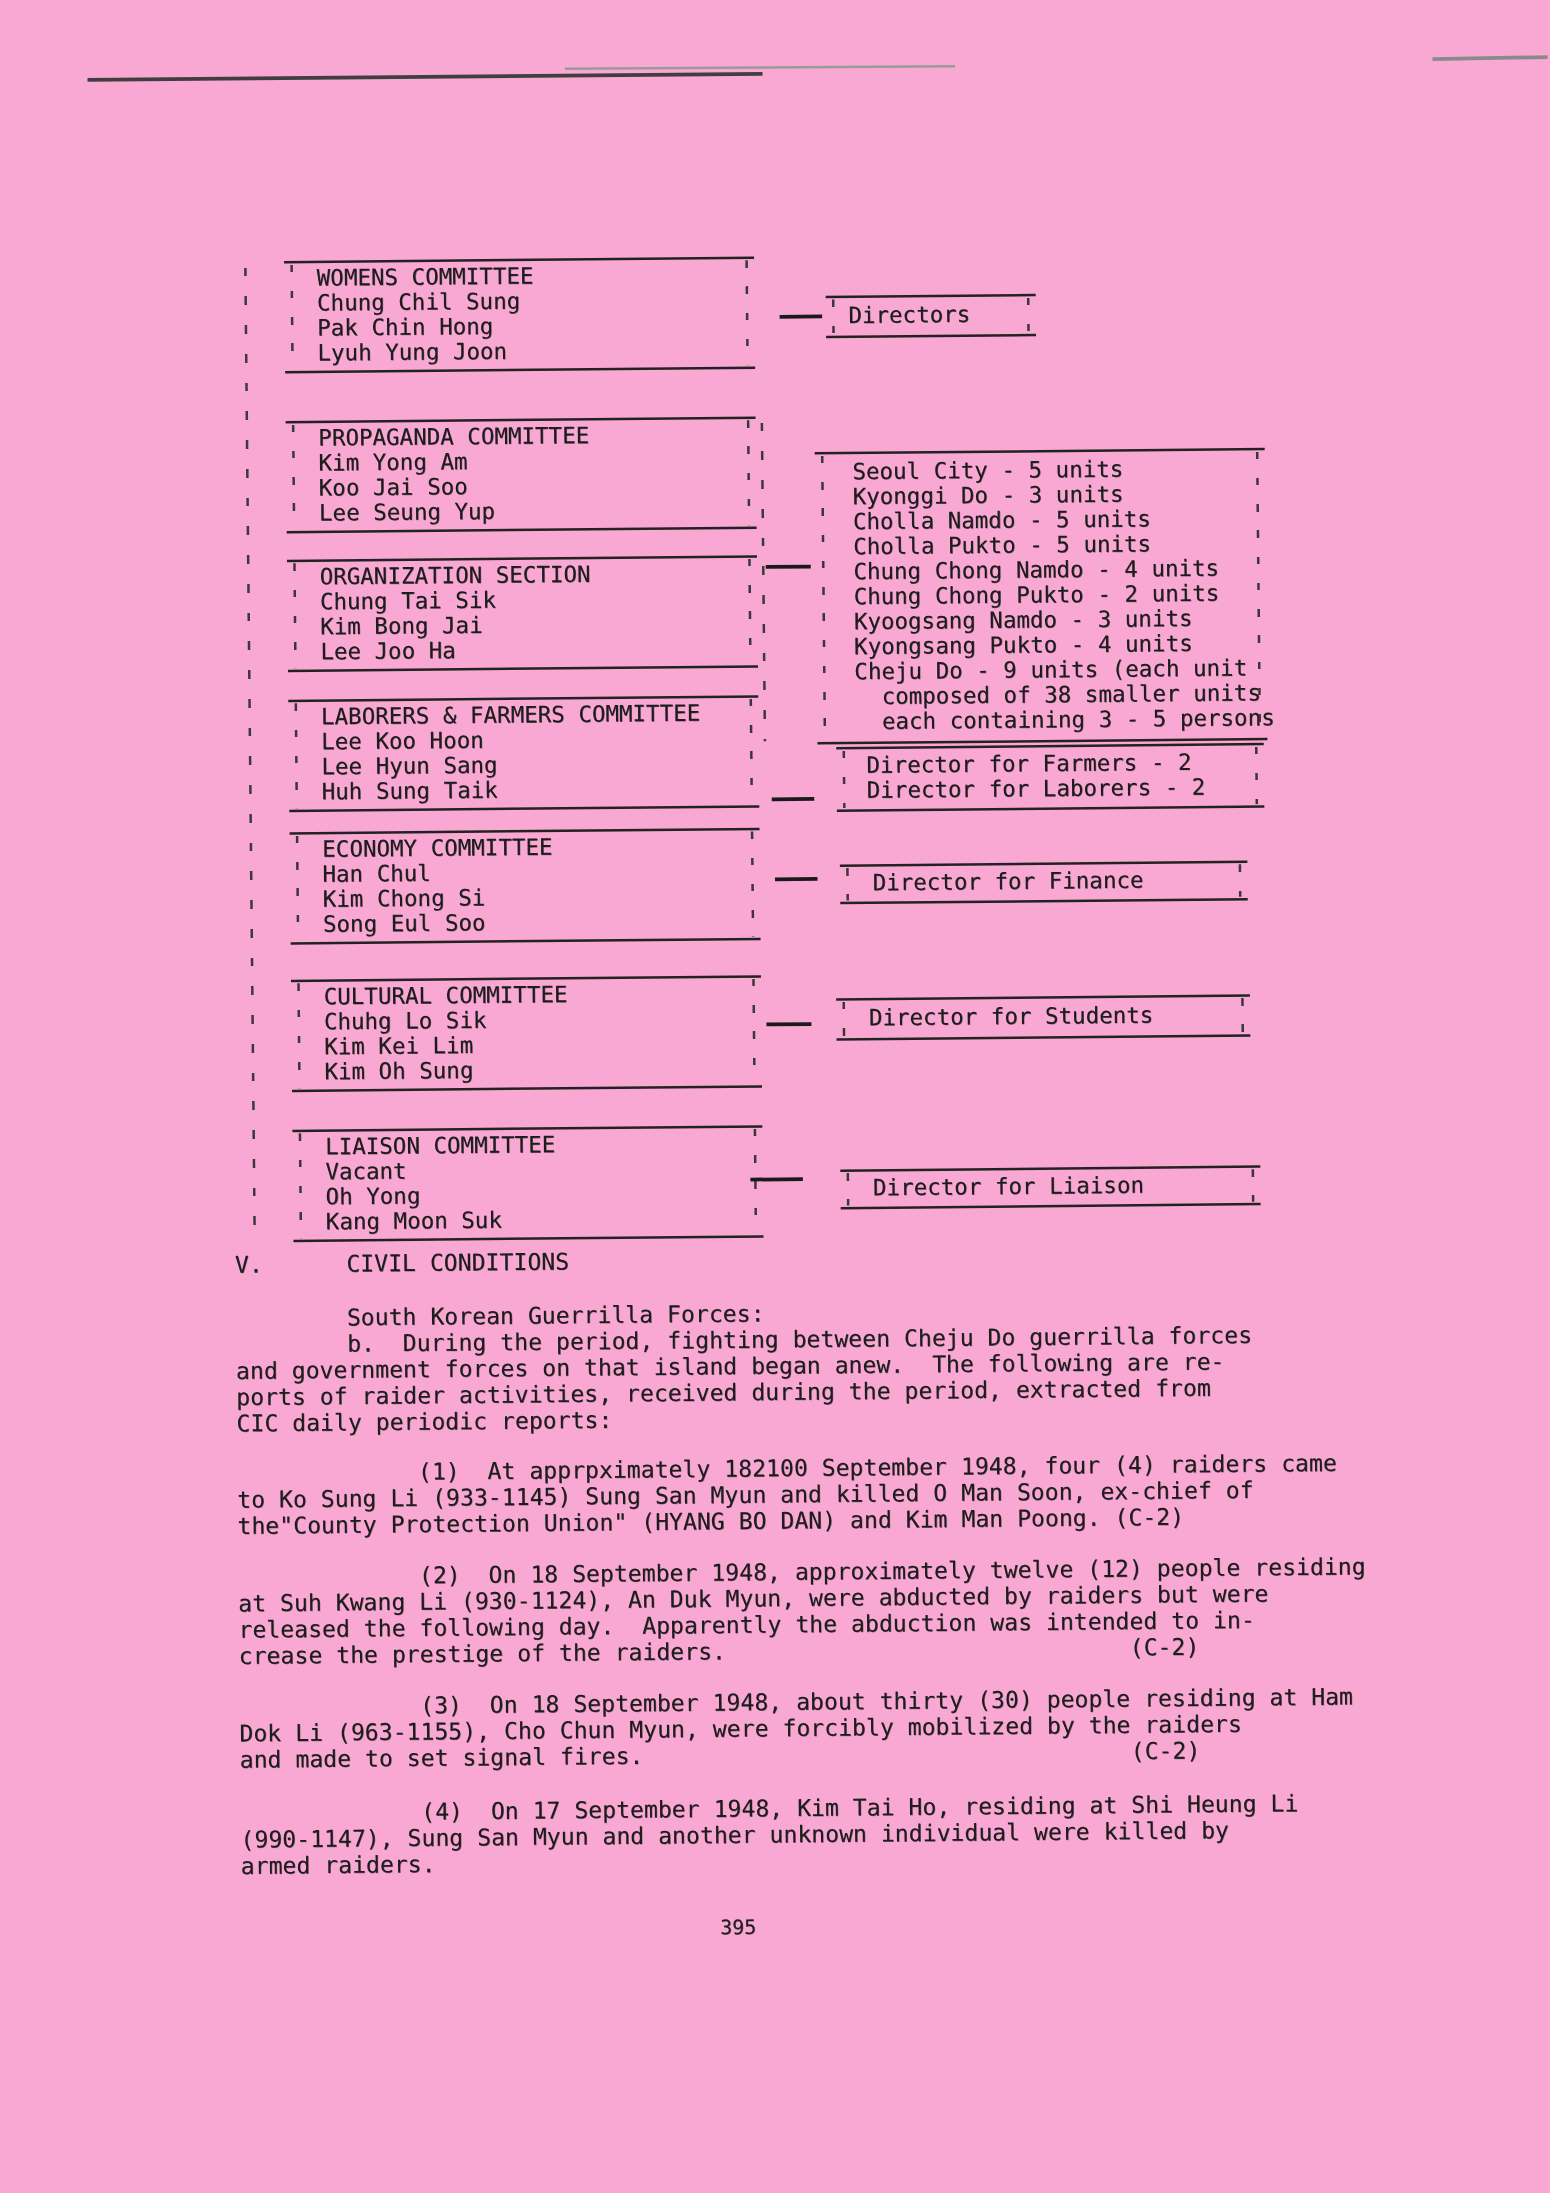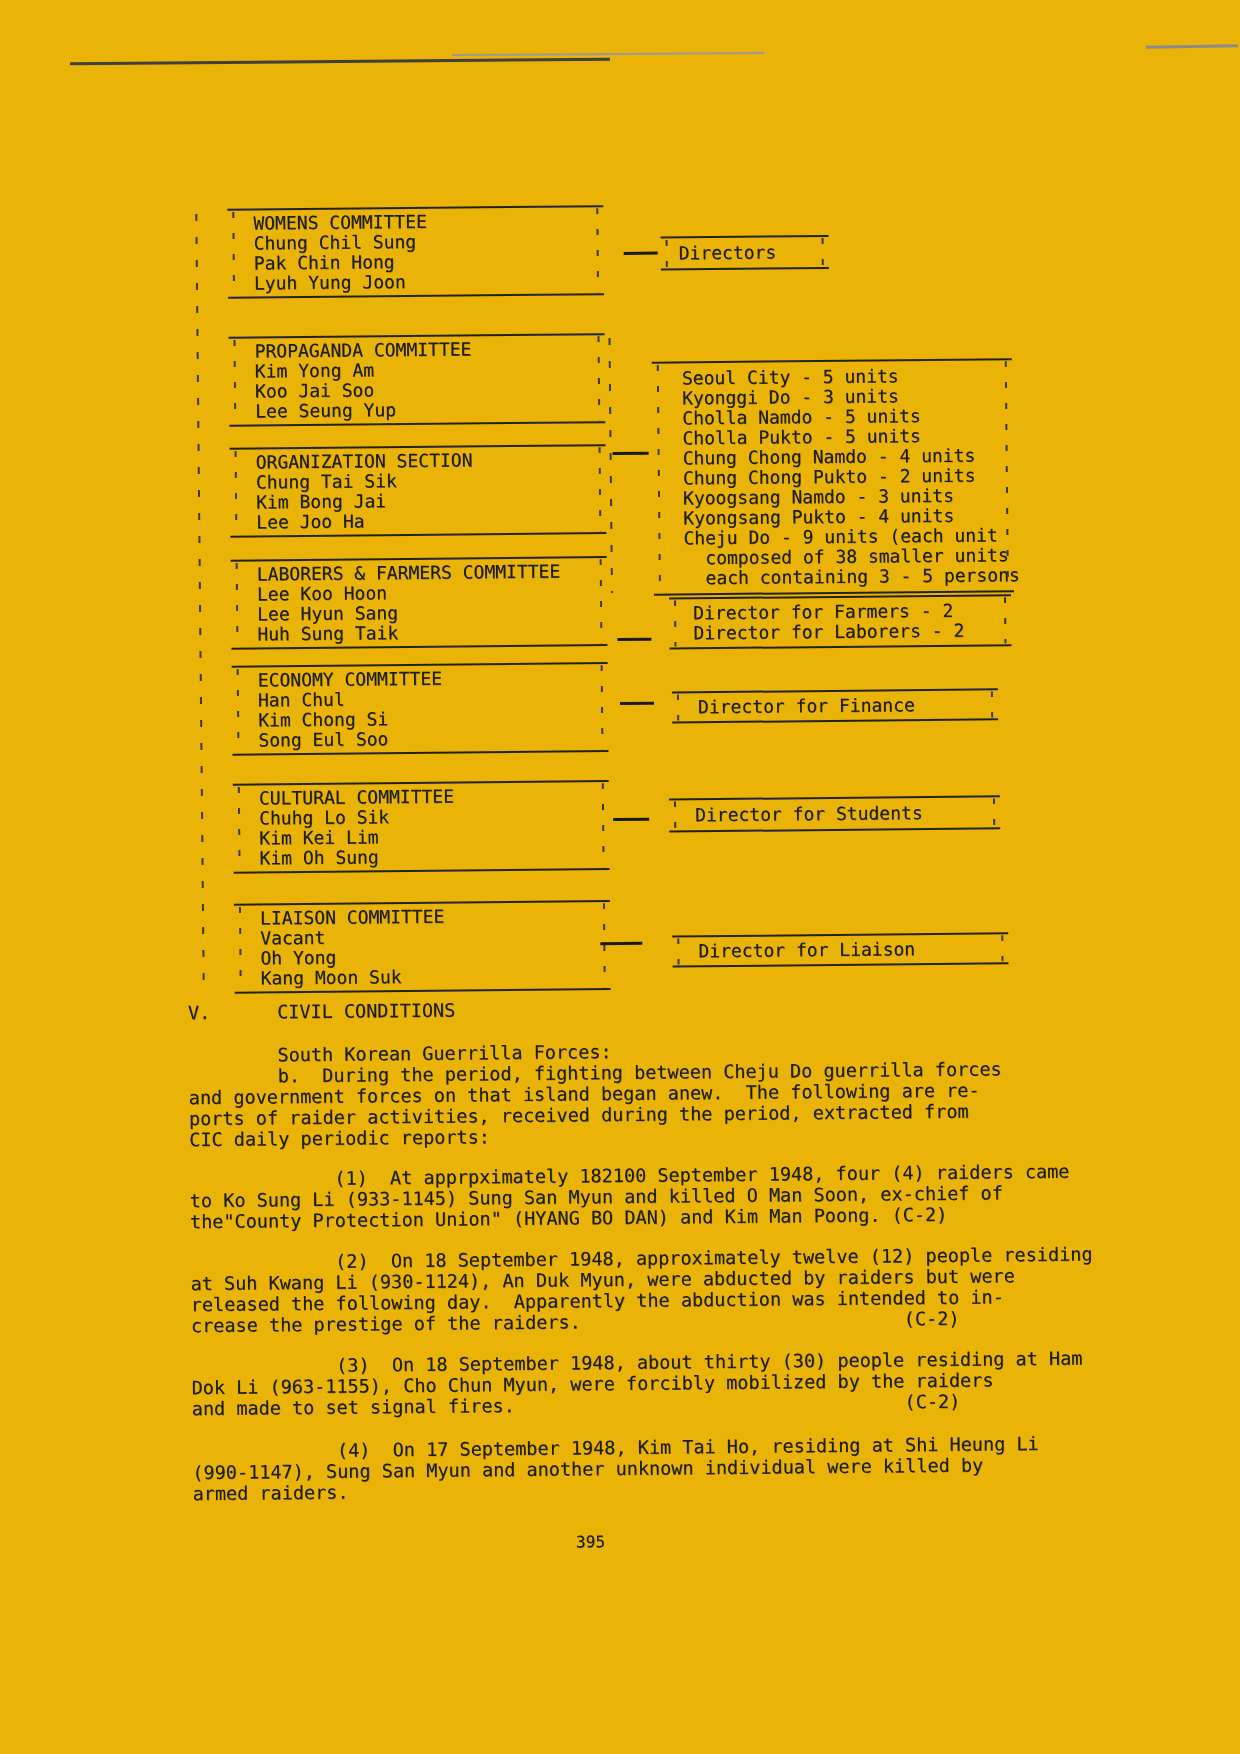--- a/index.html
+++ b/index.html
@@ -1,18 +1,18 @@
 <!DOCTYPE html>
 <html><head>
 <meta charset="utf-8">
 <style>
   html,body { margin:0; padding:0; background:#ffffff; }
   .page {
     position:relative; width:1240px; height:1754px;
-    background:#eab308; color:#1d1d1d; overflow:hidden;
+    background:#f9a8d4; color:#1d1d1d; overflow:hidden;
     font-family:"DejaVu Sans Mono", monospace;
   }
   .artifact { position:absolute; }
   .sheet { position:absolute; left:0; top:0; width:1240px; height:1754px;
            transform:rotate(-0.55deg); transform-origin:50% 40%; }
 
   
   .tbox {
     position:absolute;
     border-top:2.5px solid #222; border-bottom:2.5px solid #222;

